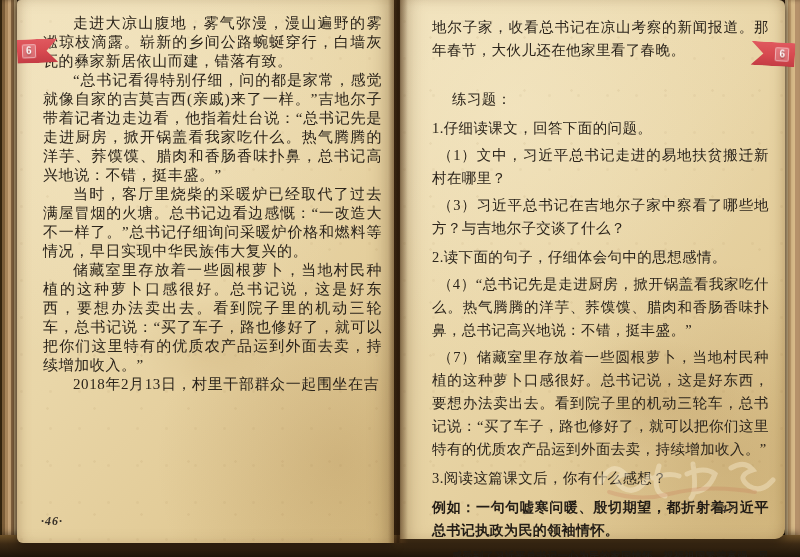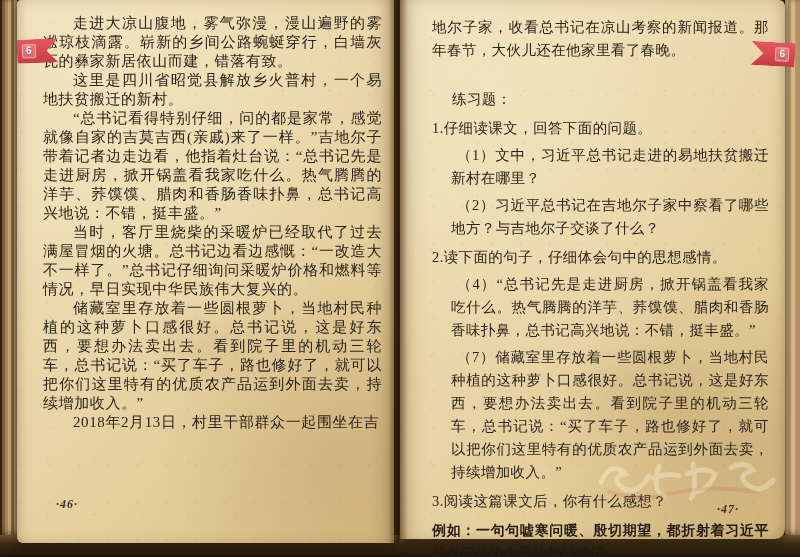--- a/index.html
+++ b/index.html
@@ -81,51 +81,50 @@
   }
   .content-right{
     padding:16px 16px 0 32px;
     font-size:14.5px;line-height:23px;letter-spacing:.4px;
   }
   .para{margin:0;}
   .story{text-indent:2em;}
   .story-cont{text-indent:0;}
   .ex-header{text-indent:0;margin-top:26px;margin-left:20px;}
   .ex-item{text-indent:0;margin-top:6px;}
-  .ex-sub{text-indent:.4em;margin-top:4px;margin-left:19px;}
+  .ex-sub{text-indent:.4em;margin-top:4px;}
   .answer{margin-top:6px;text-indent:0;
     font-family:"Liberation Sans","DejaVu Sans",sans-serif;font-weight:bold;font-size:14px;color:#221c15;}
   .answer2{margin-top:2px;text-indent:2em;
     font-family:"Liberation Sans","DejaVu Sans",sans-serif;font-weight:bold;font-size:10px;color:#221c15;}
 
   .page-num{
     position:absolute;z-index:4;font-style:italic;font-weight:bold;
     font-size:12px;color:#39322a;letter-spacing:1px;text-align:center;
   }
-  .pn-left{left:24px;bottom:31px;margin-left:15px;}
+  .pn-left{left:24px;bottom:14px;}
   .pn-right{right:46px;bottom:22px;}
 
   .watermark{position:absolute;right:6px;bottom:28px;z-index:4;opacity:.8;pointer-events:none;}
 </style>
 </head>
 <body>
 
 <div class="scene">
 
   <div class="edge-left"></div>
   <div class="edge-right"></div>
   <div class="edge-bottom"></div>
 
   <div class="page page-left">
     <div class="stain s1"></div>
     <div class="content content-left">
 
         <p class="para story">走进大凉山腹地，雾气弥漫，漫山遍野的雾凇琼枝滴露。崭新的乡间公路蜿蜒穿行，白墙灰瓦的彝家新居依山而建，错落有致。</p>
 
-        <p class="para story">这里是四川省昭觉县解放乡火普村，一个易地扶贫搬迁的新村。</p>
 
 
         <p class="para story">“总书记看得特别仔细，问的都是家常，感觉就像自家的吉莫吉西(亲戚)来了一样。”吉地尔子带着记者边走边看，他指着灶台说：“总书记先是走进厨房，掀开锅盖看我家吃什么。热气腾腾的洋芋、荞馍馍、腊肉和香肠香味扑鼻，总书记高兴地说：不错，挺丰盛。”</p>
 
         <p class="para story">当时，客厅里烧柴的采暖炉已经取代了过去满屋冒烟的火塘。总书记边看边感慨：“一改造大不一样了。”总书记仔细询问采暖炉价格和燃料等情况，早日实现中华民族伟大复兴的。</p>
 
         <p class="para story">储藏室里存放着一些圆根萝卜，当地村民种植的这种萝卜口感很好。总书记说，这是好东西，要想办法卖出去。看到院子里的机动三轮车，总书记说：“买了车子，路也修好了，就可以把你们这里特有的优质农产品运到外面去卖，持续增加收入。”</p>
 
         <p class="para story">2018年2月13日，村里干部群众一起围坐在吉</p>
       </div>
@@ -137,21 +136,21 @@
     <div class="content content-right">
 
         <p class="para story-cont">地尔子家，收看总书记在凉山考察的新闻报道。那年春节，大伙儿还在他家里看了春晚。</p>
 
         <p class="para ex-header">练习题：</p>
 
         <p class="para ex-item">1.仔细读课文，回答下面的问题。</p>
 
         <p class="para ex-sub">（1）文中，习近平总书记走进的易地扶贫搬迁新村在哪里？</p>
 
-        <p class="para ex-sub">（2）习近平总书记在吉地尔子家中察看了哪些地方？与吉地尔子交谈了什么？</p>
+        <p class="para ex-sub">（3）习近平总书记在吉地尔子家中察看了哪些地方？与吉地尔子交谈了什么？</p>
 
         <p class="para ex-item">2.读下面的句子，仔细体会句中的思想感情。</p>
 
         <p class="para ex-sub">（4）“总书记先是走进厨房，掀开锅盖看我家吃什么。热气腾腾的洋芋、荞馍馍、腊肉和香肠香味扑鼻，总书记高兴地说：不错，挺丰盛。”</p>
 
         <p class="para ex-sub">（7）储藏室里存放着一些圆根萝卜，当地村民种植的这种萝卜口感很好。总书记说，这是好东西，要想办法卖出去。看到院子里的机动三轮车，总书记说：“买了车子，路也修好了，就可以把你们这里特有的优质农产品运到外面去卖，持续增加收入。”</p>
 
         <p class="para ex-item">3.阅读这篇课文后，你有什么感想？</p>
 
         <p class="para answer">例如：一句句嘘寒问暖、殷切期望，都折射着习近平总书记执政为民的领袖情怀。</p>

